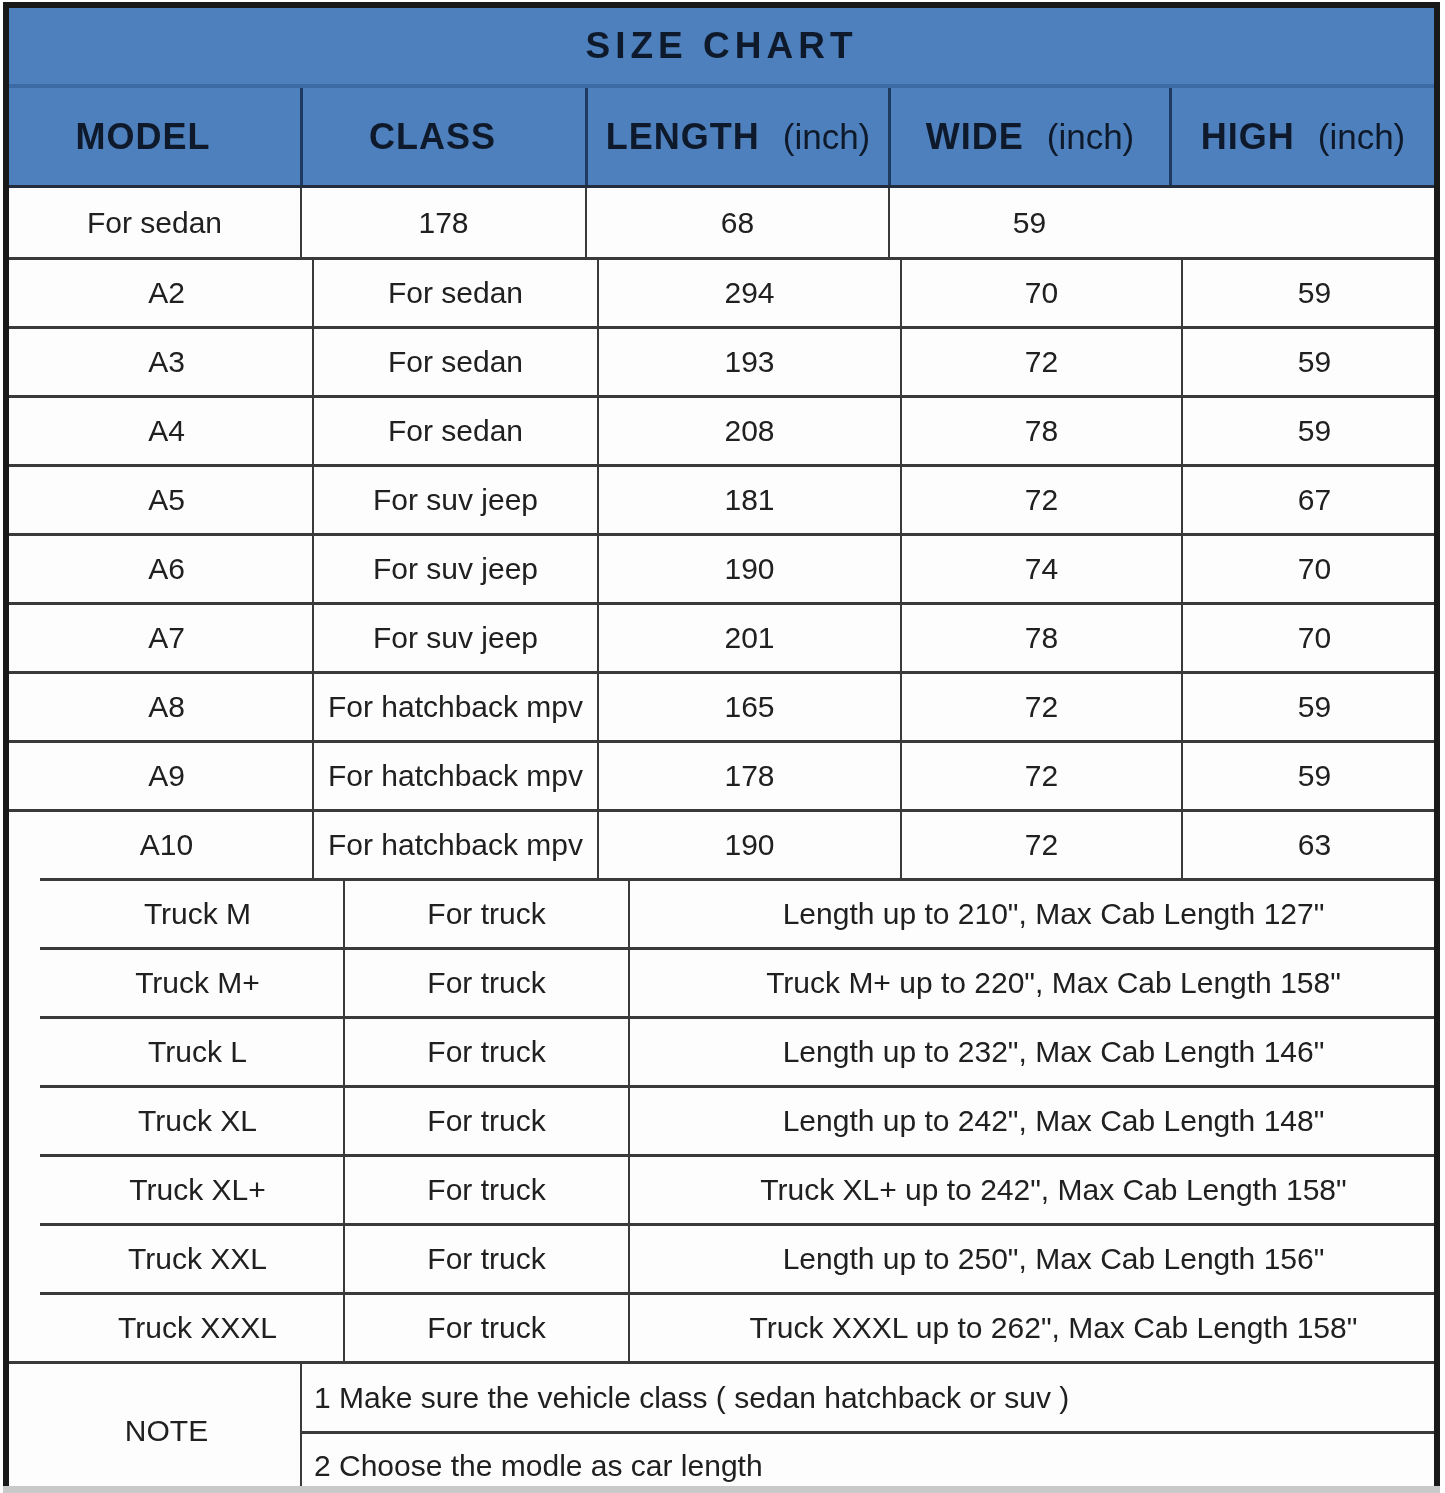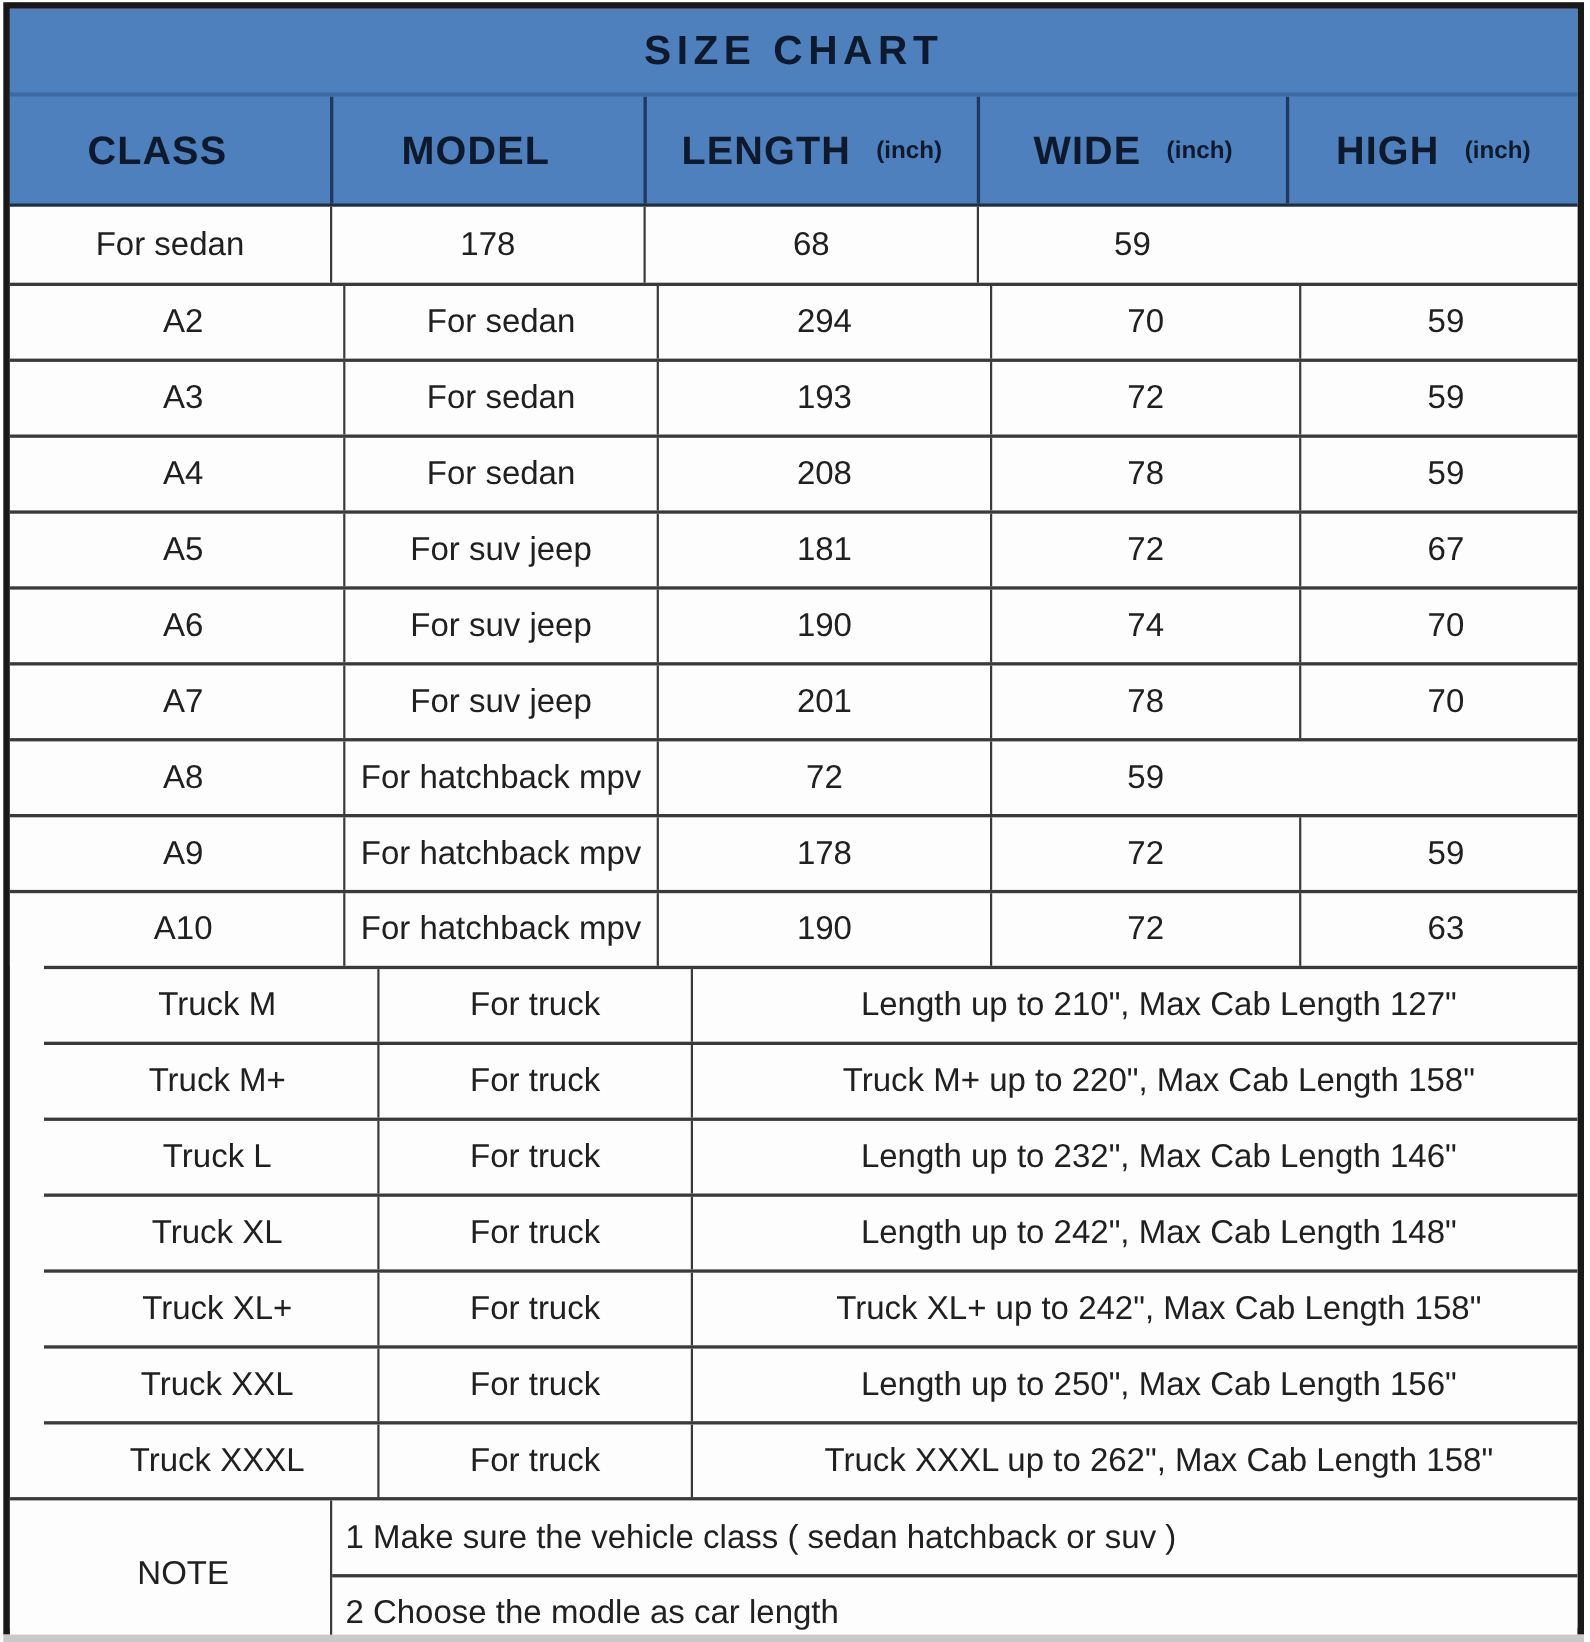--- a/index.html
+++ b/index.html
@@ -39,21 +39,21 @@
     display:grid;
     grid-template-columns:291px 285px 303px 281px 265px;
   }
   .hcell{
     display:flex;align-items:center;justify-content:center;
     color:var(--hdr-text);
     font-size:36px;font-weight:bold;letter-spacing:1px;
     box-sizing:border-box;
   }
   .hcell + .hcell{border-left:3px solid var(--hdr-vline);}
-  .hunit{font-weight:bold;font-size:22px;margin-left:23px;letter-spacing:0;}
+  .hunit{font-weight:normal;font-size:35px;margin-left:23px;letter-spacing:0;}
   .row{
     display:grid;height:69px;box-sizing:border-box;
     background:#fdfdfd;
   }
   .row.std{grid-template-columns:291px 285px 303px 281px 265px;}
   .row.truck{grid-template-columns:291px 285px 849px;margin-left:31px;}
   .row + .row{border-top:3px solid var(--grid);padding-left:12px;}
   .cell{
     display:flex;align-items:center;justify-content:center;
     font-size:30px;color:var(--body-text);
@@ -85,25 +85,25 @@
 </style>
 </head>
 <body>
 
 <div class="frame">
 
   <div class="title-row">SIZE CHART</div>
 
   <div class="header-row">
     <div class="hcell">
+      <span>MODEL</span>
+      <span class="hunit"></span>
+    </div>
+    <div class="hcell">
       <span>CLASS</span>
-      <span class="hunit"></span>
-    </div>
-    <div class="hcell">
-      <span>MODEL</span>
       <span class="hunit"></span>
     </div>
     <div class="hcell">
       <span>LENGTH</span>
       <span class="hunit">(inch)</span>
     </div>
     <div class="hcell">
       <span>WIDE</span>
       <span class="hunit">(inch)</span>
     </div>
@@ -158,20 +158,21 @@
       <div class="row std">
         <div class="cell">A7</div>
         <div class="cell">For suv jeep</div>
         <div class="cell">201</div>
         <div class="cell">78</div>
         <div class="cell">70</div>
       </div>
       <div class="row std">
         <div class="cell">A8</div>
         <div class="cell">For hatchback mpv</div>
+        <div class="cell">165</div>
         <div class="cell">72</div>
         <div class="cell">59</div>
       </div>
       <div class="row std">
         <div class="cell">A9</div>
         <div class="cell">For hatchback mpv</div>
         <div class="cell">178</div>
         <div class="cell">72</div>
         <div class="cell">59</div>
       </div>

